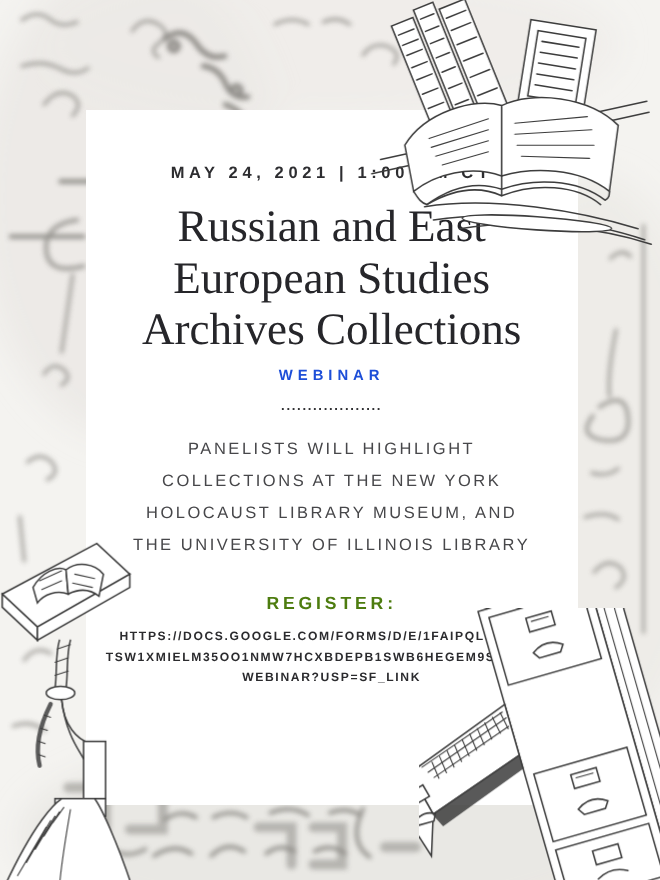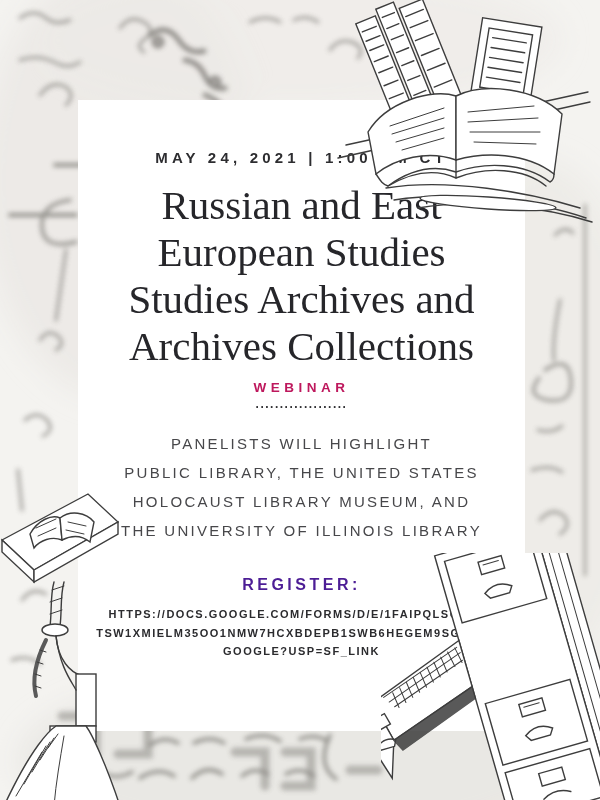--- a/index.html
+++ b/index.html
@@ -4,25 +4,25 @@
 <style>
   html,body{margin:0;padding:0;}
   body{width:600px;height:800px;font-family:"Liberation Sans",sans-serif;}
   .poster{position:relative;width:600px;height:800px;overflow:hidden;background:#f4f3f0;}
   .bg{position:absolute;left:0;top:0;width:600px;height:800px;z-index:0;}
   .card{position:absolute;left:78px;top:100px;width:447px;height:631px;background:#ffffff;z-index:2;}
   .card-inner{padding-top:50px;text-align:center;}
   .date{font-weight:700;font-size:15px;line-height:1;letter-spacing:4.2px;color:#2d2d30;margin-bottom:17px;}
   .title{font-family:"Liberation Serif",serif;font-weight:400;font-size:41px;line-height:47px;color:#26262a;margin:0 0 10px 0;}
   .title span{display:block;white-space:nowrap;}
-  .webinar{font-weight:700;font-size:13.5px;letter-spacing:4.5px;color:#be185d;margin-bottom:4px;}
+  .webinar{font-weight:700;font-size:13.5px;letter-spacing:4.5px;color:#1d4ed8;margin-bottom:16px;}
   .dots{font-weight:700;font-size:12px;line-height:10px;letter-spacing:1.5px;color:#2f2f32;margin:0 auto 20px auto;}
   .desc{font-weight:400;font-size:15px;line-height:29px;letter-spacing:2.3px;color:#47474a;margin-bottom:31px;}
   .desc span{display:block;white-space:nowrap;}
-  .register{font-weight:700;font-size:16px;letter-spacing:3.5px;color:#4c1d95;margin-bottom:11px;text-align:center;}
+  .register{font-weight:700;font-size:16px;letter-spacing:3.5px;color:#4d7c0f;margin-bottom:11px;text-align:center;}
   .url{font-weight:700;font-size:11px;line-height:18.5px;letter-spacing:1.5px;color:#2b2b2e;}
   .url span{display:block;white-space:nowrap;}
   .ill{position:absolute;z-index:3;}
   .ill-books{top:0;right:0;width:272px;height:225px;}
   .ill-lectern{top:478px;left:-6px;width:132px;height:330px;}
   .ill-catalog{right:-6px;bottom:-8px;width:225px;height:255px;}
 </style>
 </head>
 <body>
 
@@ -100,36 +100,35 @@
       </g>
     </g>
   </svg>
 
   <div class="card">
     <div class="card-inner">
       <div class="date">MAY 24, 2021 | 1:00 PM CT</div>
       <h1 class="title">
         <span>Russian and East</span>
         <span>European Studies</span>
-        <span>Studies Archives and</span>
         <span>Archives Collections</span>
       </h1>
       <div class="webinar">WEBINAR</div>
       <div class="dots">...................</div>
       <div class="desc">
         <span>PANELISTS WILL HIGHLIGHT</span>
-        <span>PUBLIC LIBRARY, THE UNITED STATES</span>
+        <span>COLLECTIONS AT THE NEW YORK</span>
         <span>HOLOCAUST LIBRARY MUSEUM, AND</span>
         <span>THE UNIVERSITY OF ILLINOIS LIBRARY</span>
       </div>
       <div class="register">REGISTER:</div>
       <div class="url">
         <span>HTTPS://DOCS.GOOGLE.COM/FORMS/D/E/1FAIPQLSCSAST</span>
         <span>TSW1XMIELM35OO1NMW7HCXBDEPB1SWB6HEGEM9SGNEG/VI</span>
-        <span>GOOGLE?USP=SF_LINK</span>
+        <span>WEBINAR?USP=SF_LINK</span>
       </div>
     </div>
   </div>
 
   <svg class="ill ill-books" viewBox="0 0 272 225" aria-hidden="true">
     <g stroke="#3d3d3d" stroke-width="1.4" fill="none" stroke-linecap="round">
 
       <g transform="rotate(-22 95 70)">
         <rect x="50" y="2" width="21" height="125" fill="#ffffff"></rect>
         <path d="M53,12 h15 M53,22 h15 M53,32 h15 M53,44 h15 M53,56 h15 M53,70 h15 M53,84 h15 M53,98 h15 M53,112 h15"></path>

